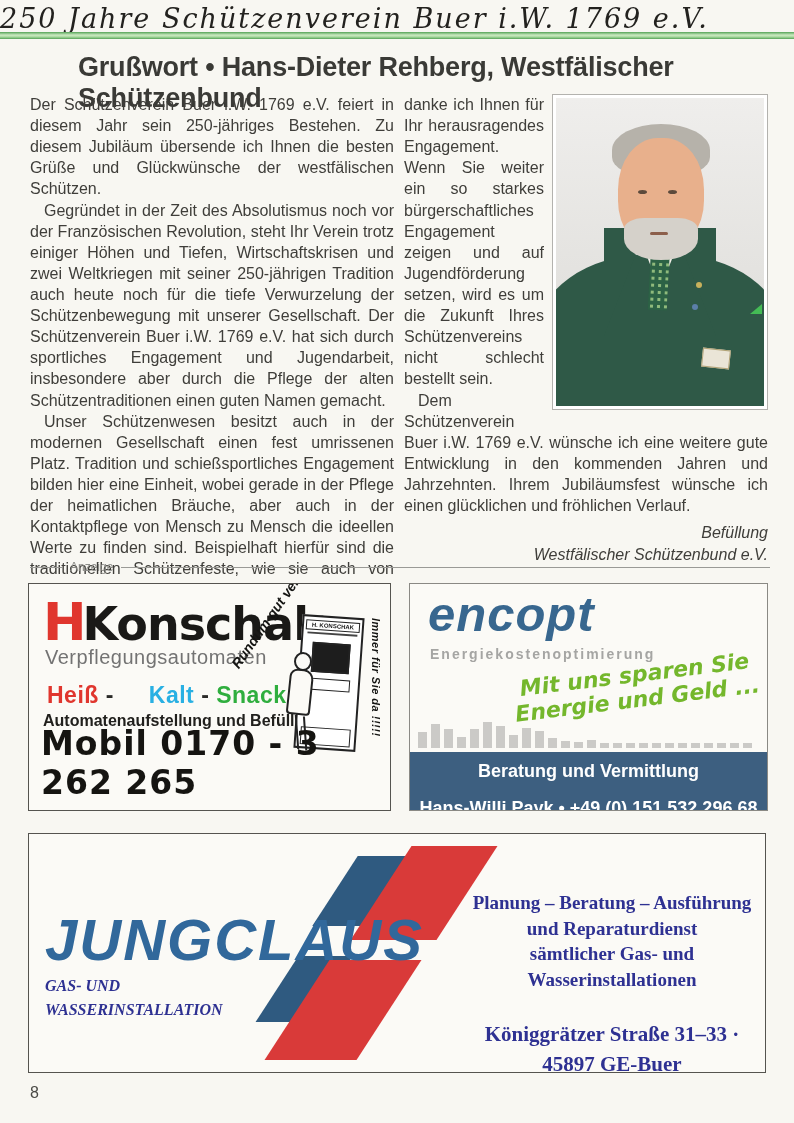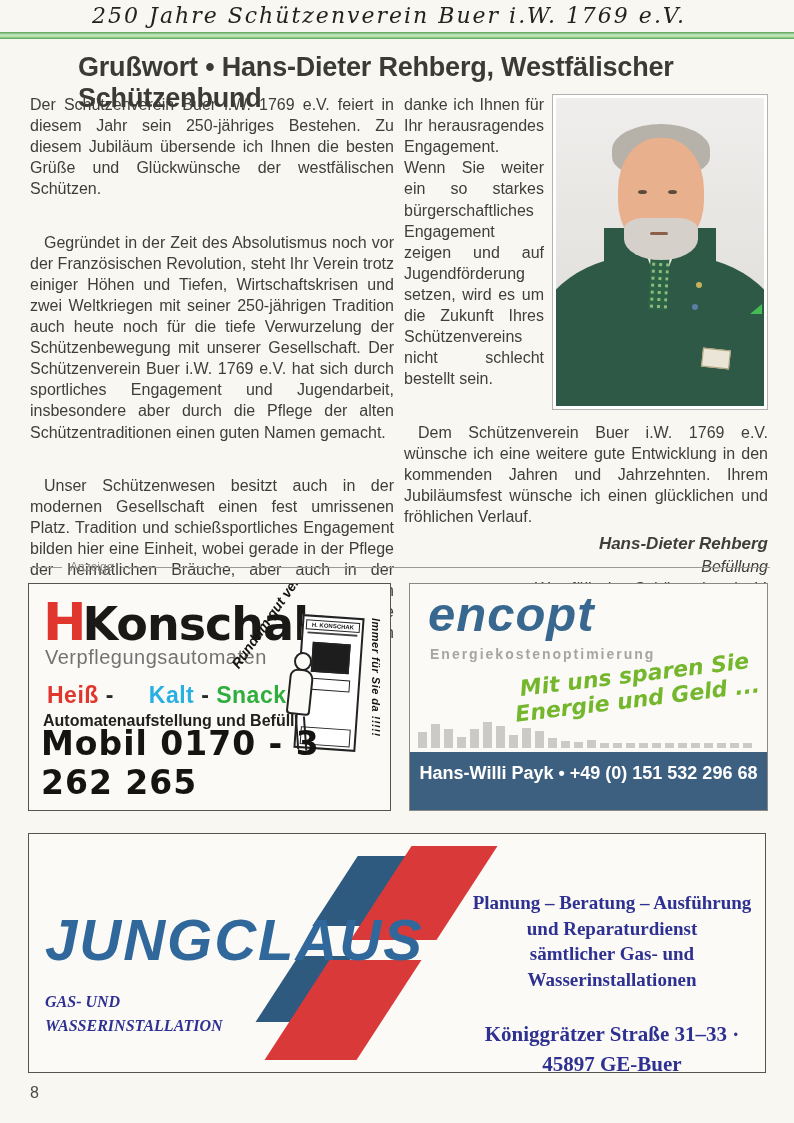--- a/index.html
+++ b/index.html
@@ -1,35 +1,35 @@
 <!DOCTYPE html>
 <html lang="de" style="--green-rule: #55a357; --title-ink: #3a3a36; --body-ink: #3f3e3a; --jacket-green: #2f5947; --konschak-red: #e0362e; --kalt-blue: #29b0e3; --snack-green: #2fae3e; --encopt-blue: #38678f; --encopt-gray: #a5a5a3; --tagline-green: #74b72c; --band-blue: #3d5f80; --bar-gray: #cbcac7; --jungclaus-blue: #31689b; --shape-red: #d93a39; --shape-blue: #2f5a80; --navy-text: #2e3192;"><head>
 <meta charset="utf-8">
 <style>
   html,body{margin:0;padding:0;}
   body{background:#e9e8e3;font-family:"Liberation Sans",sans-serif;}
   .page{position:relative;width:794px;height:1123px;margin:0 auto;background:#f8f7f2;overflow:hidden;color:var(--body-ink,#3f3e3a);}
 
   
-  .script-title{position:absolute;top:3px;left:0;right:16px;text-align:center;
-    font-family:"DejaVu Serif",serif;font-style:italic;font-size:22px;letter-spacing:2px;color:#23221f;}
+  .script-title{position:absolute;top:3px;left:0;right:16px;
+    font-family:"DejaVu Serif",serif;font-style:italic;font-size:27px;letter-spacing:2px;color:#23221f;}
   .green-rule{position:absolute;top:32px;left:0;width:794px;height:7px;
     background:linear-gradient(180deg,var(--green-rule,#55a357) 0%,#cdeac2 45%,#a8d89e 70%,var(--green-rule,#55a357) 100%);}
 
   
   .page-title{position:absolute;top:52px;left:30px;right:22px;
     font-size:27px;font-weight:bold;color:var(--title-ink,#3a3a36);letter-spacing:-0.2px;margin-left:48px;}
 
   
   .article{position:absolute;top:94px;left:30px;width:738px;height:462px;display:flex;gap:10px;
     font-size:16px;line-height:1.32;text-align:justify;hyphens:auto;}
   .col-left{width:364px;flex:none;}
   .col-right{flex:1;}
   .article p{margin:0;}
-  .article p.ind{text-indent:14px;margin-top:32px;}
+  .article p.ind{text-indent:14px;}
   .photo-frame{float:right;width:216px;height:316px;margin:0 0 8px 8px;background:#fff;
     border:1px solid #b3b2ae;padding:3px;box-sizing:border-box;}
   .photo{position:relative;width:100%;height:100%;overflow:hidden;
     background:linear-gradient(180deg,#efeeec 0%,#e3e2df 60%,#d8d7d3 100%);}
   .jacket{position:absolute;bottom:-26px;left:-20px;right:-20px;height:178px;
     background:var(--jacket-green,#2f5947);border-radius:46% 46% 0 0;}
   .shirt{position:absolute;bottom:108px;left:77px;width:54px;height:78px;background:#f3f1ea;
     clip-path:polygon(0 0,100% 0,50% 90%);}
   .neck{position:absolute;bottom:160px;left:86px;width:36px;height:26px;background:#e2a987;}
   .tie{position:absolute;bottom:96px;left:94px;width:19px;height:84px;transform:rotate(3deg);
@@ -107,33 +107,33 @@
   .e-sub{position:absolute;top:62px;left:20px;font-size:14px;font-weight:bold;letter-spacing:2px;
     color:var(--encopt-gray,#a5a5a3);}
   .e-tagline{position:absolute;top:78px;right:8px;transform:rotate(-7deg);text-align:center;
     font-family:"DejaVu Sans",sans-serif;font-style:italic;font-weight:bold;
     color:var(--tagline-green,#74b72c);font-size:22px;line-height:1.15;white-space:nowrap;}
   .e-bars{position:absolute;left:8px;right:2px;bottom:62px;display:flex;align-items:flex-end;gap:4px;}
   .ebar{width:9px;flex:none;background:var(--bar-gray,#cbcac7);}
   .e-band{position:absolute;left:0;right:0;bottom:0;height:58px;background:var(--band-blue,#3d5f80);
     color:#fff;text-align:center;padding-top:9px;box-sizing:border-box;}
   .e-band .b1{font-size:18px;font-weight:bold;}
-  .e-band .b2{font-size:18px;font-weight:bold;margin-top:2px;}
+  .e-band .b2{font-size:18px;font-weight:bold;margin-top:16px;}
 
   
   .ad-jungclaus{position:absolute;top:833px;left:28px;width:738px;height:240px;
     background:#fbfaf6;border:1px solid #55544f;box-sizing:border-box;overflow:hidden;}
   .j-shape{position:absolute;transform:skewX(-33deg);}
   .j-top-blue{left:306px;top:22px;width:52px;height:70px;background:var(--shape-blue,#2f5a80);}
   .j-top-red{left:352px;top:12px;width:86px;height:94px;background:var(--shape-red,#d93a39);}
   .j-bot-blue{left:248px;top:122px;width:54px;height:66px;background:var(--shape-blue,#2f5a80);}
   .j-bot-red{left:268px;top:126px;width:92px;height:100px;background:var(--shape-red,#d93a39);}
   .j-name{position:absolute;left:16px;top:72px;font-size:58px;font-weight:bold;font-style:italic;
     color:var(--jungclaus-blue,#31689b);letter-spacing:2px;z-index:3;}
-  .j-left{position:absolute;left:16px;top:156px;font-family:"Liberation Serif",serif;
+  .j-left{position:absolute;left:16px;top:140px;font-family:"Liberation Serif",serif;
     font-style:italic;font-weight:bold;font-size:16px;color:var(--navy-text,#2e3192);line-height:1.5;z-index:3;}
   .j-right{position:absolute;left:438px;right:8px;top:56px;text-align:center;
     font-family:"Liberation Serif",serif;font-weight:bold;color:var(--navy-text,#2e3192);}
   .j-right .r1{font-size:19px;line-height:1.35;}
   .j-right .r2{margin-top:26px;font-size:21px;line-height:1.45;}
 
   .page-num{position:absolute;left:30px;top:1084px;font-size:16px;color:#4a4a46;}
 </style>
 </head>
 <body>
@@ -169,21 +169,20 @@
           <div class="mouth"></div>
           <div class="badge"></div>
           <div class="pin1"></div>
           <div class="pin2"></div>
           <div class="sticker"></div>
         </div>
       </div>
       <p>danke ich Ihnen für Ihr herausragendes Engagement. Wenn Sie weiter ein so starkes bürgerschaftliches Engagement zeigen und auf Jugendförderung setzen, wird es um die Zukunft Ihres Schützenvereins nicht schlecht bestellt sein.</p>
       <p class="ind">Dem Schützenverein Buer i.W. 1769 e.V. wünsche ich eine weitere gute Entwicklung in den kommenden Jahren und Jahrzehnten. Ihrem Jubiläumsfest wünsche ich einen glücklichen und fröhlichen Verlauf.</p>
       <div class="signature">
-        <div class="sig-name">Hans-Dieter Rehberg</div>
         <div class="sig-line">Befüllung</div>
         <div class="sig-line">Westfälischer Schützenbund e.V.</div>
       </div>
     </div>
   </div>
 
   <div class="anzeige-row">
     <div class="anz-line-s"></div>
     <span>Anzeige</span>
     <div class="anz-line-l"></div>
@@ -252,20 +251,21 @@
           <div class="ebar" style="height: 5px;"></div>
           <div class="ebar" style="height: 5px;"></div>
           <div class="ebar" style="height: 5px;"></div>
           <div class="ebar" style="height: 5px;"></div>
           <div class="ebar" style="height: 5px;"></div>
           <div class="ebar" style="height: 5px;"></div>
           <div class="ebar" style="height: 5px;"></div>
           <div class="ebar" style="height: 5px;"></div>
         </div>
       <div class="e-band">
+        <div class="b1">Beratung und Vermittlung</div>
         <div class="b2">Hans-Willi Payk • +49 (0) 151 532 296 68</div>
       </div>
     </div>
   </div>
 
   <div class="ad-jungclaus">
     <div class="j-shape j-top-blue"></div>
     <div class="j-shape j-top-red"></div>
     <div class="j-shape j-bot-blue"></div>
     <div class="j-shape j-bot-red"></div>

